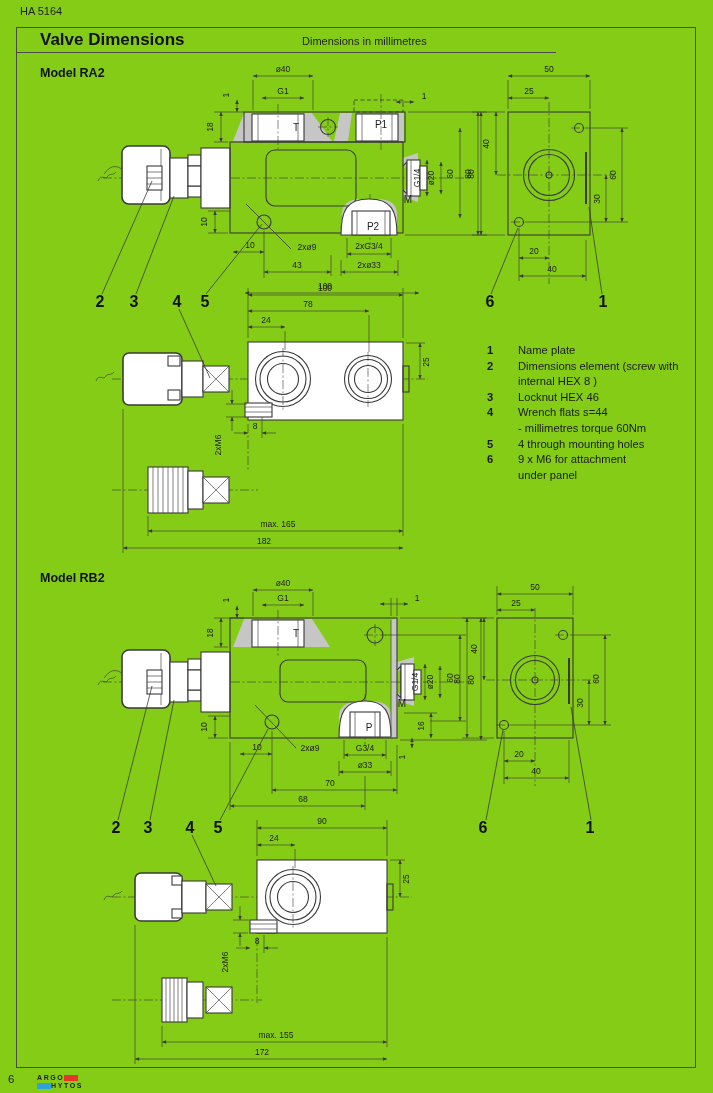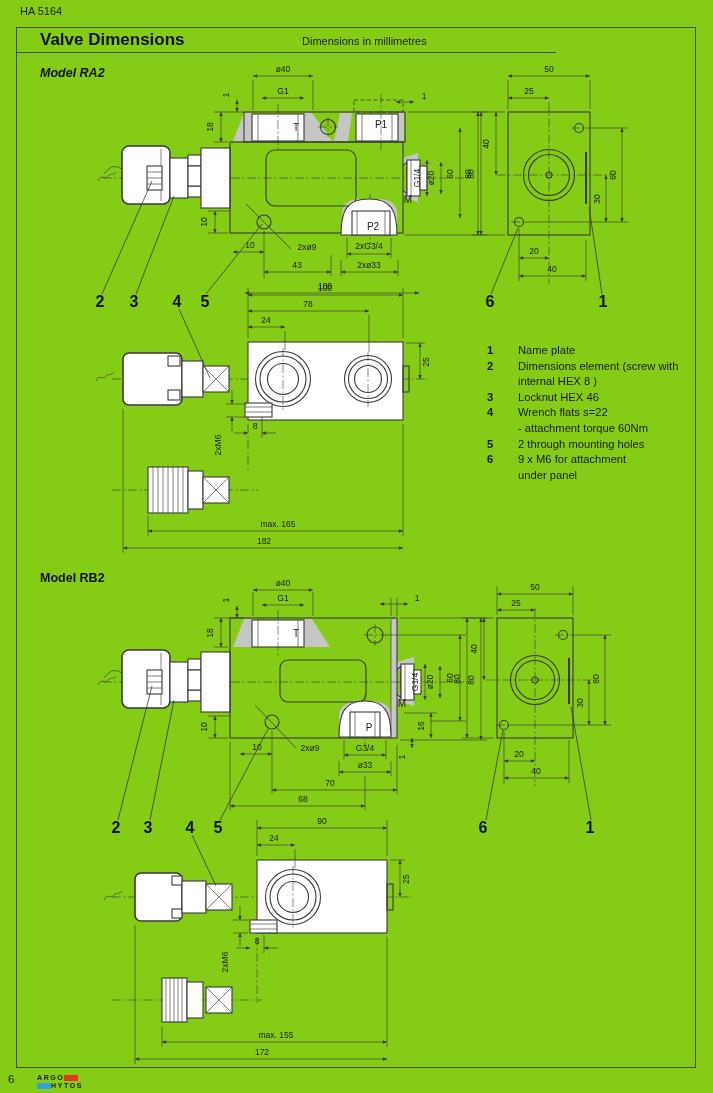--- a/index.html
+++ b/index.html
@@ -46,21 +46,21 @@
 
 <div class="page">
 
   <div class="doc-code">HA 5164</div>
   <div class="frame"></div>
   <div class="titlebar">
     <div class="title">Valve Dimensions</div>
     <div class="subtitle">Dimensions in millimetres</div>
   </div>
 
-  <div class="model-label" style="left:40px;top:66px;font-style:italic;">Model RA2</div>
+  <div class="model-label" style="left:40px;top:66px;">Model RA2</div>
   <div class="model-label" style="left:40px;top:571px;text-align:right;">Model RB2</div>
 
   <div class="svgwrap">
   <svg width="713" height="1093" viewBox="0 0 713 1093" xmlns="http://www.w3.org/2000/svg">
     <defs>
       <marker id="arr" viewBox="0 0 10 10" refX="9" refY="5" markerWidth="9" markerHeight="7" orient="auto-start-reverse">
             <path d="M0,1.2 L9,5 L0,8.8 z" fill="#3a3a3a"></path>
           </marker>
     </defs>
 
@@ -531,27 +531,27 @@
         <span>internal HEX 8 )</span>
       </span>
     </div>
     <div class="lg-row">
       <span class="lg-num">3</span>
       <span class="lg-txt">Locknut HEX 46</span>
     </div>
     <div class="lg-row">
       <span class="lg-num">4</span>
       <span class="lg-txt">
-        <span>Wrench flats s=22</span><br>
-        <span>- attachment torque 60Nm</span>
+        <span>Wrench flats s=44</span><br>
+        <span>- millimetres torque 60Nm</span>
       </span>
     </div>
     <div class="lg-row">
       <span class="lg-num">5</span>
-      <span class="lg-txt">2 through mounting holes</span>
+      <span class="lg-txt">4 through mounting holes</span>
     </div>
     <div class="lg-row">
       <span class="lg-num">6</span>
       <span class="lg-txt">
         <span>9 x M6 for attachment</span><br>
         <span>under panel</span>
       </span>
     </div>
   </div>
 

